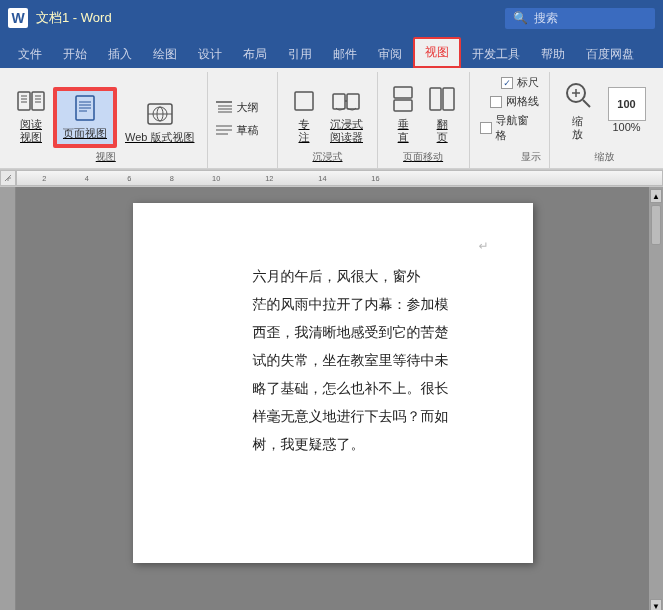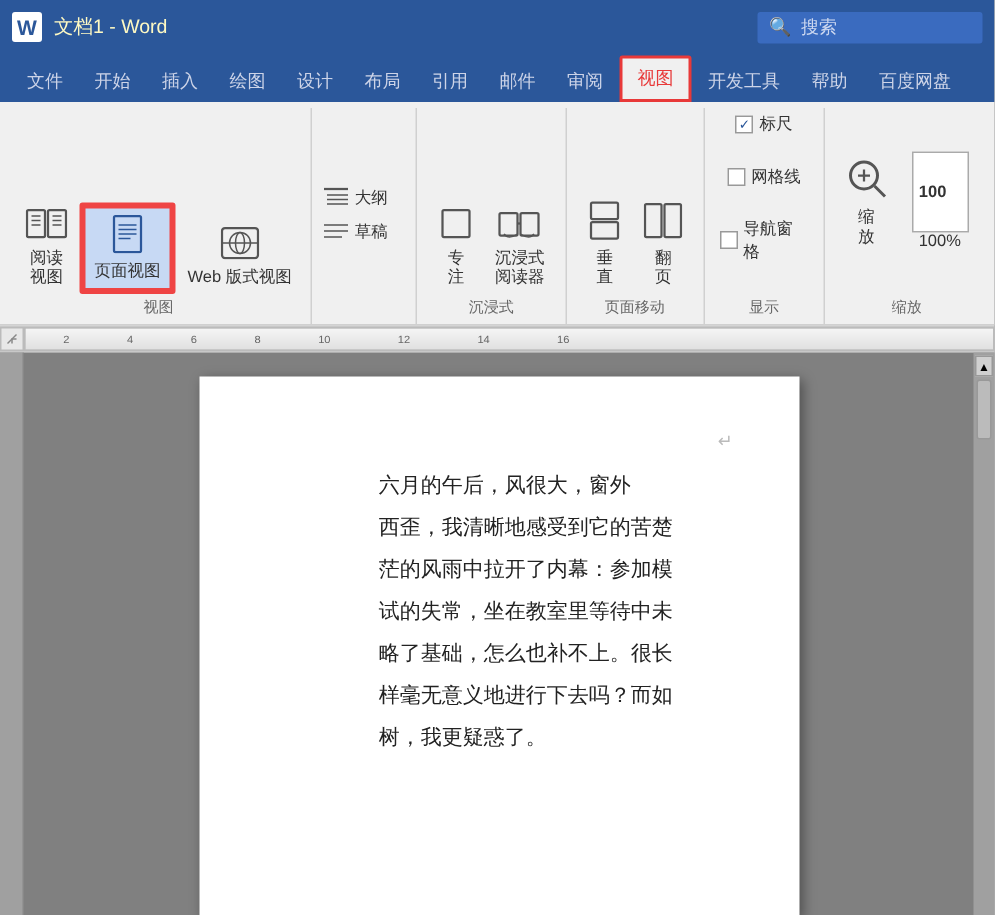--- a/index.html
+++ b/index.html
@@ -32,21 +32,21 @@
       border: 2px solid #e83939; color: #e83939; background: #f0f0f0;
     }
 
     
     .ribbon {
       background: #f0f0f0; border-bottom: 1px solid #d0d0d0;
       display: flex; align-items: stretch; padding: 4px 4px 0; min-height: 90px;
     }
     .ribbon-group {
       display: flex; flex-direction: column; align-items: center; justify-content: space-between;
-      padding: 2px 8px 4px; border-right: 1px solid #d0d0d0; min-width: 60px;
+      padding: 2px 8px 4px; border-right: 1px solid #d0d0d0; min-width: 60px; text-decoration: underline;
     }
     .ribbon-group:last-child { border-right: none; }
     .ribbon-group-label {
       font-size: 10px; color: #666; margin-top: 2px; text-align: center; white-space: nowrap;
     }
     .ribbon-group-items { display: flex; align-items: flex-end; justify-content: center; gap: 2px; flex: 1; }
 
     .ribbon-btn {
       display: flex; flex-direction: column; align-items: center; justify-content: center;
       padding: 4px 6px; cursor: pointer; border-radius: 2px; min-width: 36px;
@@ -55,22 +55,22 @@
     .ribbon-btn.active { background: #c7d9f4; border: 1px solid #4a80c4; }
     .ribbon-btn-icon { font-size: 22px; margin-bottom: 2px; line-height: 1; }
     .ribbon-btn-label { font-size: 11px; line-height: 1.2; white-space: nowrap; }
     .ribbon-small-btn {
       display: flex; align-items: flex-start; gap: 4px; padding: 2px 4px; cursor: pointer;
       border-radius: 2px; font-size: 11px; color: #333; white-space: nowrap;
     }
 
     
     .ribbon-check-group {
-      display: flex; flex-direction: column; align-items: center; justify-content: center;
-      padding: 2px 8px 4px; border-right: 1px solid #d0d0d0; min-width: 80px; gap: 18px;
+      display: flex; flex-direction: column; align-items: flex-end; justify-content: center;
+      padding: 2px 8px 4px; border-right: 1px solid #d0d0d0; min-width: 80px; gap: 2px;
     }
     .ribbon-check-item {
       display: flex; align-items: center; gap: 4px; font-size: 11px; color: #333; cursor: pointer;
       padding: 1px 2px;
     }
     .ribbon-checkbox { width: 12px; height: 12px; border: 1px solid #999; display: inline-flex; align-items: center; justify-content: center; background: white; }
     .ribbon-checkbox.checked { background: white; }
     .ribbon-checkbox.checked::after { content: '✓'; font-size: 9px; color: #2b579a; }
 
     
@@ -268,21 +268,21 @@
           <svg width="28" height="28" viewBox="0 0 28 28">
               <circle cx="12" cy="12" r="9" fill="none" stroke="#555" stroke-width="2"></circle>
               <line x1="19" y1="19" x2="26" y2="26" stroke="#555" stroke-width="2"></line>
               <line x1="8" y1="12" x2="16" y2="12" stroke="#555" stroke-width="1.5"></line>
               <line x1="12" y1="8" x2="12" y2="16" stroke="#555" stroke-width="1.5"></line>
             </svg>
         </div>
         <div class="ribbon-btn-label">缩<br>放</div>
       </div>
       <div class="ribbon-btn" style="min-width:42px;">
-        <div style="font-size:11px; font-weight:bold; border:1px solid #aaa; padding:20px 4px; background:#fff; color:#333; width:38px; text-align:left;">100</div>
+        <div style="font-size:11px; font-weight:bold; border:1px solid #aaa; padding:10px 4px; background:#fff; color:#333; width:38px; text-align:center;">100</div>
         <div class="ribbon-btn-label">100%</div>
       </div>
     </div>
     <div class="ribbon-group-label">缩放</div>
   </div>
 </div>
 
 <div style="display:flex; background:#c8c8c8; height:18px; align-items:center;">
   <div style="width:16px; height:16px; background:#e8e8e8; border:1px solid #bbb; flex-shrink:0; display:flex; align-items:center; justify-content:center;">
     <svg width="10" height="10" viewBox="0 0 10 10">
@@ -307,22 +307,22 @@
   </div>
 </div>
 
 <div class="doc-area">
   <div style="width:16px; background:#a0a0a0; border-right:1px solid #888; flex-shrink:0;"></div>
   <div class="doc-scroll-area">
     <div class="doc-page">
       <div style="position:absolute; top:36px; right:44px; color:#bbb; font-size:12px;">↵</div>
       <div class="doc-text">
         <p>六月的午后，风很大，窗外</p>
+        <p>茫的风雨中拉开了内幕：参加模</p>
         <p>西歪，我清晰地感受到它的苦楚</p>
-        <p>茫的风雨中拉开了内幕：参加模</p>
         <p>试的失常，坐在教室里等待中未</p>
         <p>略了基础，怎么也补不上。很长</p>
         <p>样毫无意义地进行下去吗？而如</p>
         <p>树，我更疑惑了。</p>
       </div>
     </div>
   </div>
   <div style="width:14px; background:#a0a0a0; flex-shrink:0; display:flex; flex-direction:column; align-items:center;">
     <div style="width:12px; height:14px; background:#d0d0d0; border:1px solid #999; margin-top:2px; display:flex; align-items:center; justify-content:center; font-size:8px; cursor:pointer;">▲</div>
     <div style="flex:1; width:10px; position:relative;">

